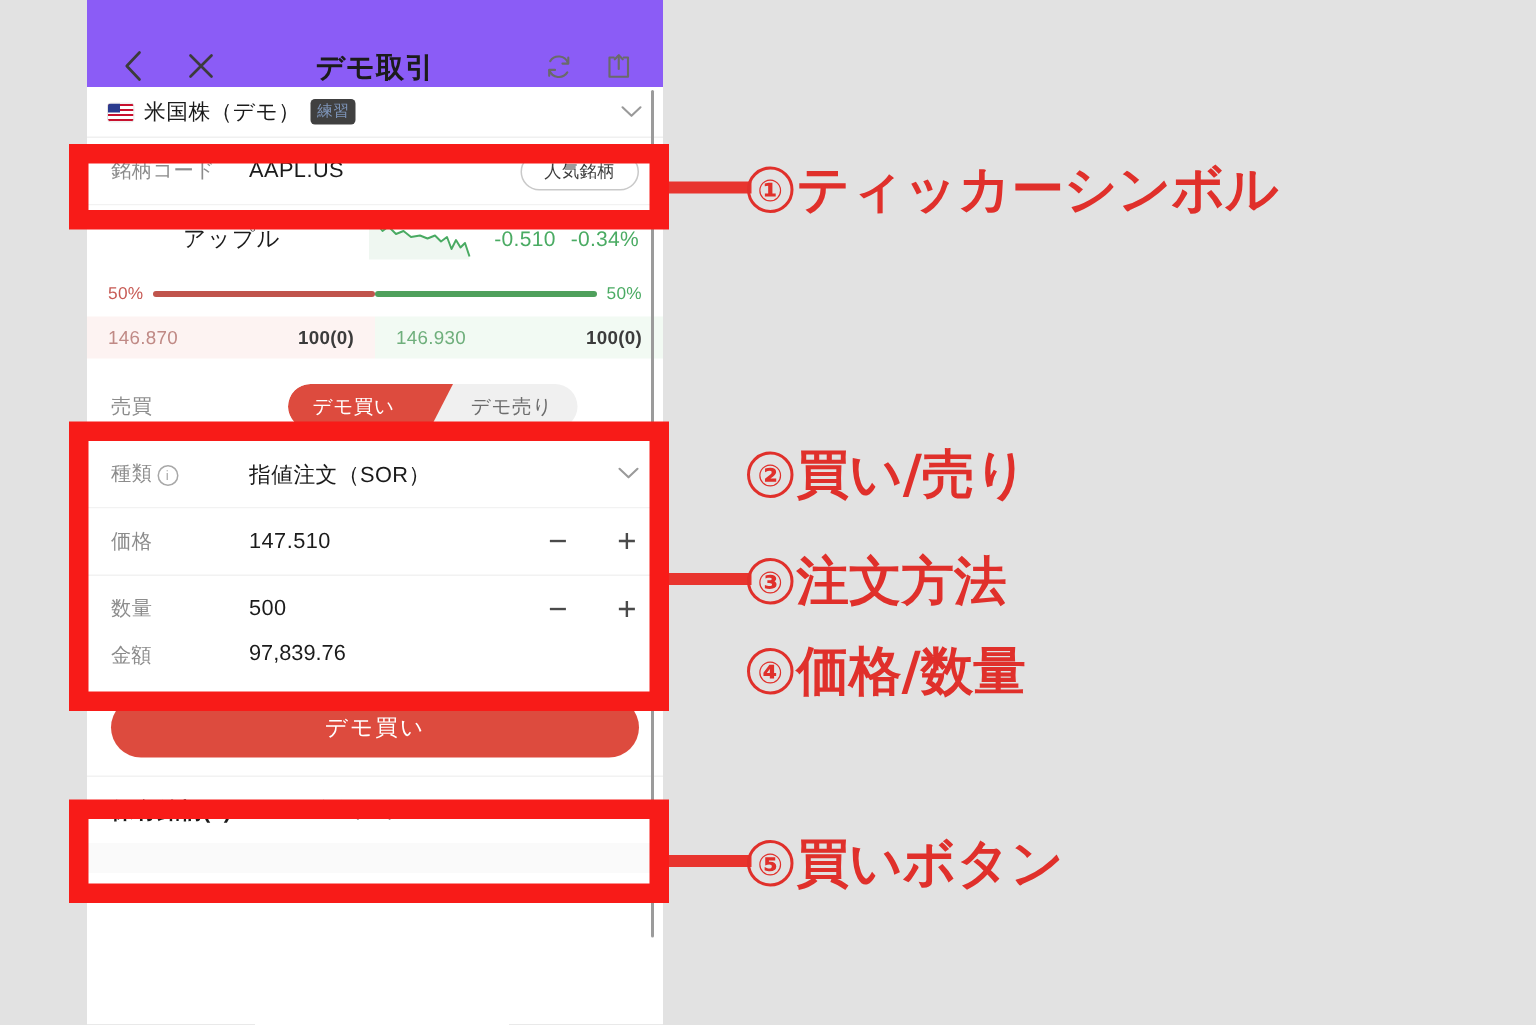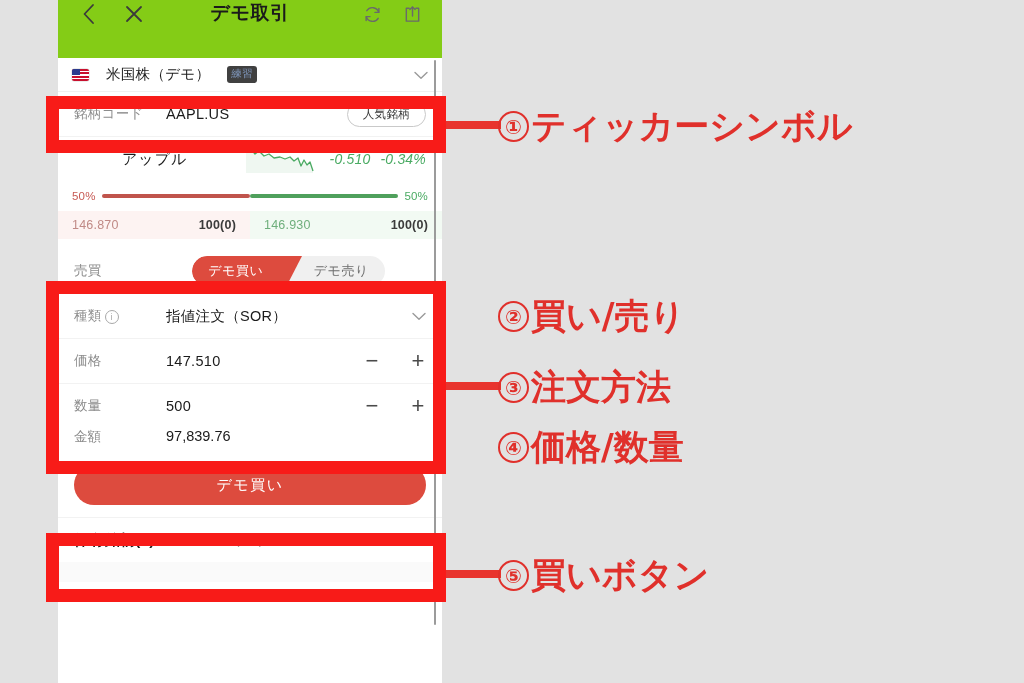--- a/index.html
+++ b/index.html
@@ -11,32 +11,32 @@
   }
   #root{position:absolute;inset:0;}
 
   
   .phone{
     position:absolute;left:58px;top:0;width:384px;height:683px;
     background:#ffffff;overflow:hidden;
   }
 
   
-  .hdr{height:58px;display:flex;align-items:flex-start;padding:0 16px;background:#84cc16;position:relative;}
+  .hdr{height:58px;display:flex;align-items:flex-end;padding:0 16px;background:#8b5cf6;position:relative;}
   .hdr-ic{width:28px;height:28px;display:flex;align-items:center;justify-content:center;color:#3b3b3b;}
   .hdr-ic svg{display:block;}
   .hdr-title{
     position:absolute;left:0;right:0;text-align:center;
     font-size:19px;font-weight:700;color:#1b1b1b;letter-spacing:.5px;pointer-events:none;
   }
   .hdr-right{margin-left:auto;display:flex;gap:12px;align-items:center;}
 
   
   .mktrow{
-    height:33px;display:flex;align-items:center;padding:0 14px;gap:17px;
+    height:33px;display:flex;align-items:center;padding:0 14px;gap:7px;
     border-bottom:1px solid #f0f0f0;background:#fff;
   }
   .flag{width:17px;height:12px;border-radius:2px;overflow:hidden;position:relative;flex:0 0 auto;
         box-shadow:0 0 0 .5px rgba(0,0,0,.15);}
   .flag .stripes{position:absolute;inset:0;
     background:repeating-linear-gradient(to bottom,#c8102e 0 1.7px,#ffffff 1.7px 3.4px);}
   .flag .canton{position:absolute;left:0;top:0;width:8px;height:6.5px;background:#2a3b8f;}
   .mkt-name{font-size:14.5px;color:#1b1b1b;font-weight:500;letter-spacing:.3px;}
   .badge-練習{
     font-size:10.5px;color:#7d94b8;background:#404040;border-radius:3px;padding:1px 4px 2px;
@@ -58,21 +58,21 @@
   .pill{
     margin-left:auto;border:1px solid #c9c9c9;border-radius:20px;
     font-size:11.5px;color:#3d3d3d;padding:4px 15px;background:#fff;letter-spacing:.3px;
   }
 
   
   .stockrow{height:44px;display:flex;align-items:center;padding:0 16px;background:#fff;}
   .stock-name{font-size:15px;color:#1b1b1b;letter-spacing:1px;margin-left:48px;}
   .spark{margin-left:auto;display:flex;align-items:center;gap:10px;}
   .spark svg{display:block;}
-  .chg{font-size:14px;color:#4aab63;letter-spacing:.2px;font-style:italic;}
+  .chg{font-size:14px;color:#4aab63;letter-spacing:.2px;}
 
   
   .depthwrap{display:flex;align-items:center;height:30px;padding:0 14px;}
   .pct{font-size:11.5px;letter-spacing:.2px;}
   .pct.l{color:#c75a54;}
   .pct.r{color:#4aab63;}
   .bar{flex:1;display:flex;align-items:center;margin:0 6px;}
   .bar .lft{height:4.5px;border-radius:3px;background:#c0544c;flex:1;}
   .bar .rgt{height:4.5px;border-radius:3px;background:#4fa05c;flex:1;}
 

